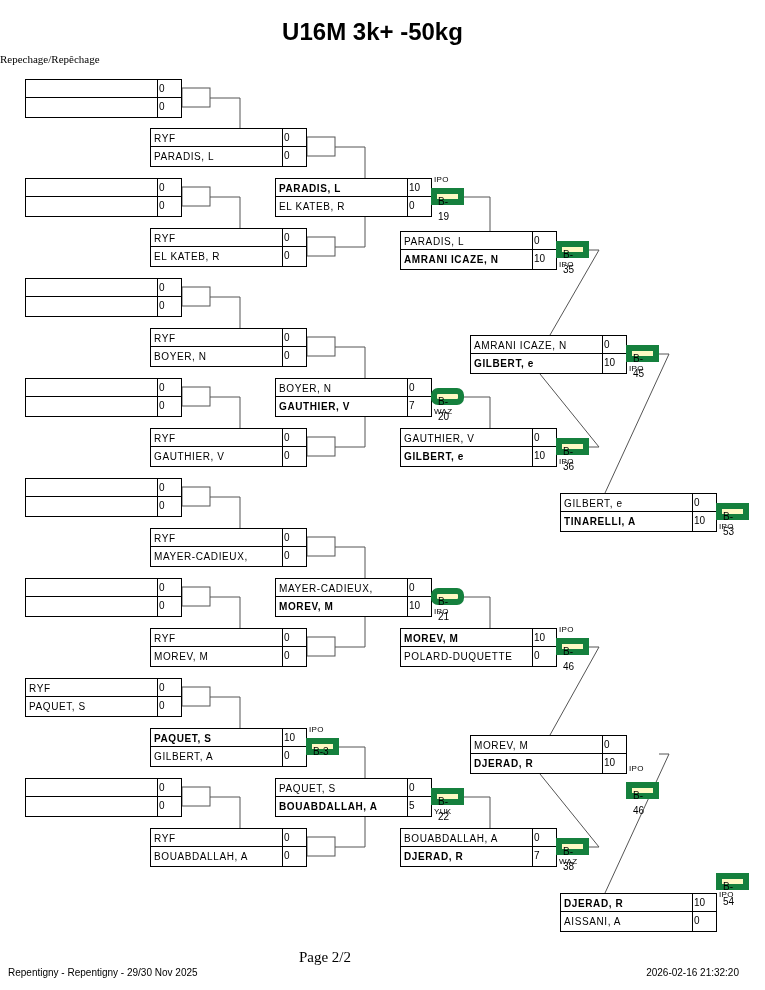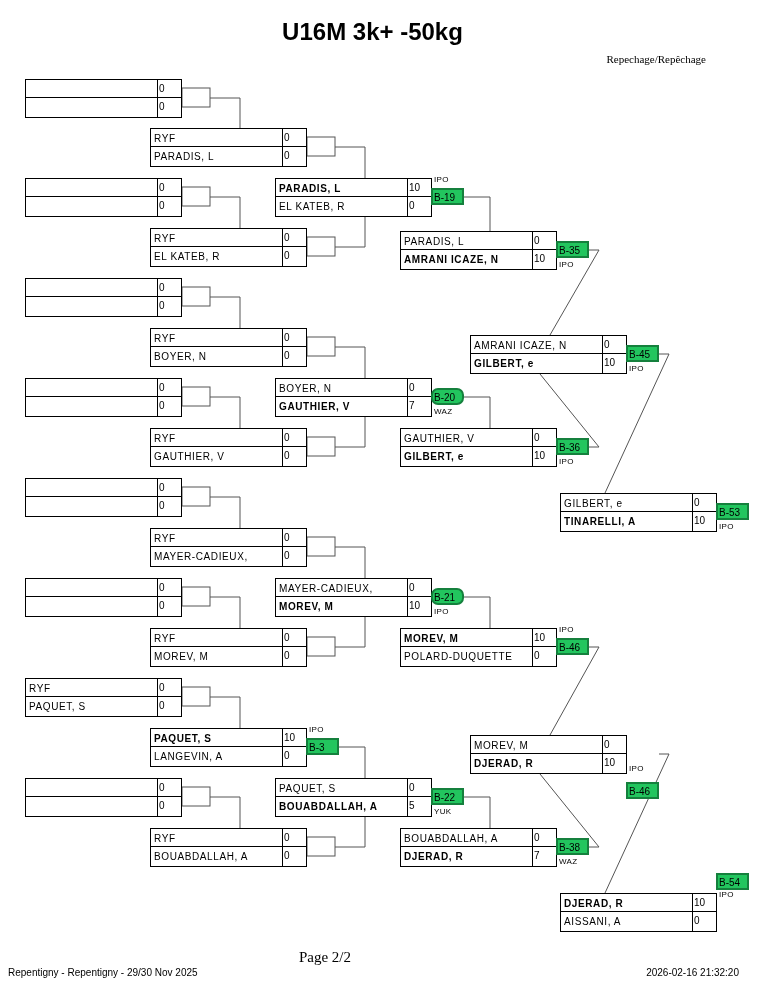--- a/index.html
+++ b/index.html
@@ -1,26 +1,26 @@
 <!DOCTYPE html>
 <html><head>
 <meta charset="utf-8">
 <style>
   html,body{margin:0;padding:0;background:#fff;}
   body{width:765px;height:990px;position:relative;overflow:hidden;font-family:"Liberation Sans",sans-serif;color:#000;}
   .title{position:absolute;left:0;width:745px;top:18px;text-align:center;font-weight:bold;font-size:24px;}
-  .subtitle{position:absolute;left:0;width:706px;top:53px;text-align:right;font-family:"Liberation Serif",serif;font-size:11px;}
+  .subtitle{position:absolute;left:0;width:706px;top:53px;text-align:left;font-family:"Liberation Serif",serif;font-size:11px;}
   .match{position:absolute;width:157px;height:38px;}
   .match .row{position:absolute;left:0;width:157px;height:19px;border:1px solid #000;box-sizing:border-box;background:#fff;}
   .match .row.top{top:0;}
   .match .row.bot{top:19px;border-top:none;height:20px;}
   .match .name{position:absolute;left:3px;top:4px;font-size:10px;letter-spacing:0.6px;white-space:nowrap;overflow:hidden;width:128px;}
   .match .name.win{font-weight:bold;}
   .match .score{position:absolute;left:131px;top:0;width:25px;height:100%;border-left:1px solid #000;font-size:10px;padding-left:1px;padding-top:3px;box-sizing:border-box;}
-  .bbox{position:absolute;width:33px;height:17px;border:2px solid #15803d;box-sizing:border-box;background:#22c55e;font-size:10px;padding-left:1px;line-height:15px;}
+  .bbox{position:absolute;width:33px;height:17px;border:6px solid #15803d;box-sizing:border-box;background:#fef9c3;font-size:10px;padding-left:1px;line-height:15px;}
   .tag{position:absolute;font-size:8px;letter-spacing:0.3px;}
   svg.lines{position:absolute;left:0;top:0;}
   .footer-page{position:absolute;top:949px;left:0;width:650px;text-align:center;font-family:"Liberation Serif",serif;font-size:15px;}
   .footer-left{position:absolute;top:967px;left:8px;font-size:10px;}
   .footer-right{position:absolute;top:967px;right:26px;font-size:10px;}
 </style>
 </head>
 <body>
 
 <div class="title">U16M 3k+ -50kg</div>
@@ -321,21 +321,21 @@
         <span class="name">PAQUET, S</span>
         <span class="score">0</span>
       </div>
     </div>
     <div class="match" style="left: 150px; top: 728px;">
       <div class="row top">
         <span class="name win">PAQUET, S</span>
         <span class="score">10</span>
       </div>
       <div class="row bot">
-        <span class="name">LANGEVIN, A</span>
+        <span class="name">GILBERT, A</span>
         <span class="score">0</span>
       </div>
     </div>
     <div class="bbox" style="left: 306px; top: 738px;">B-3</div>
     <div class="tag" style="left: 309px; top: 725px;">IPO</div>
     <div class="match" style="left: 25px; top: 778px;">
       <div class="row top">
         <span class="name"></span>
         <span class="score">0</span>
       </div>

